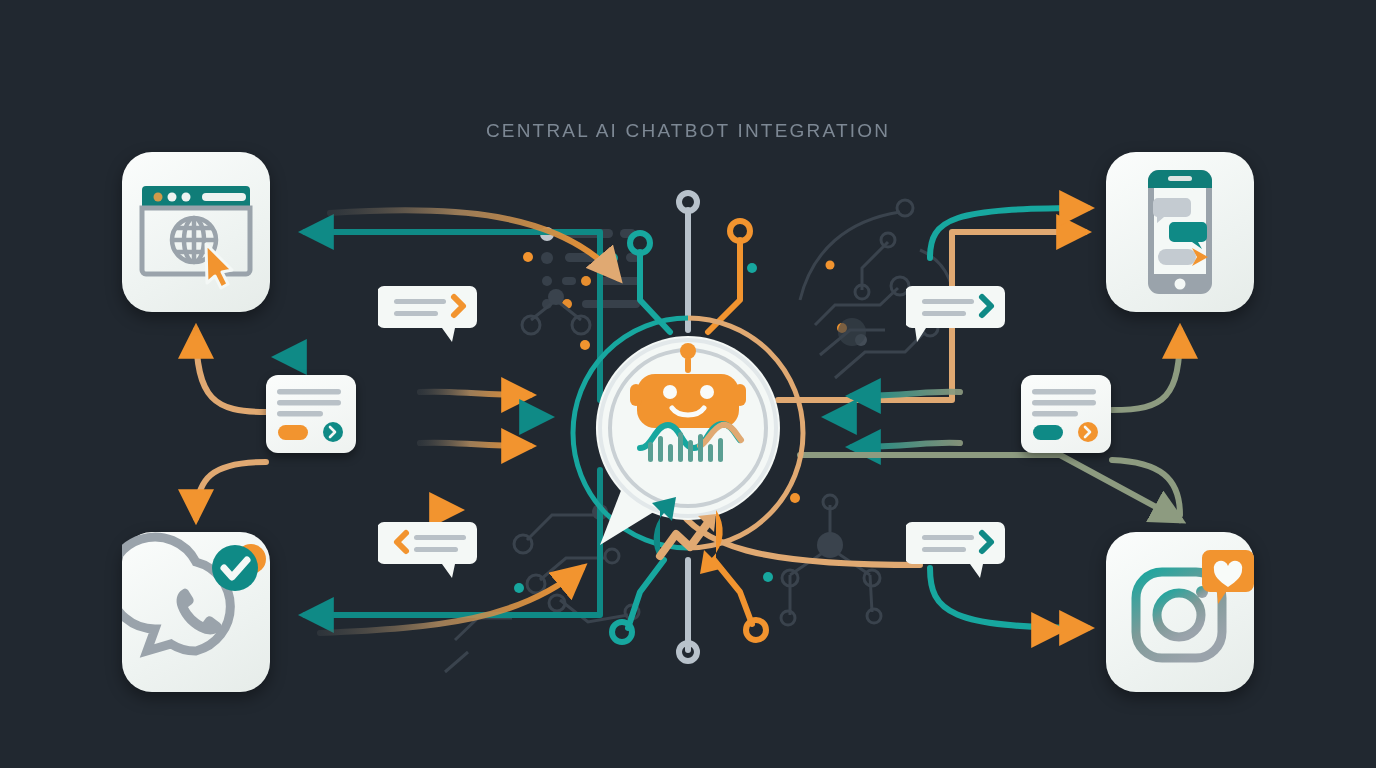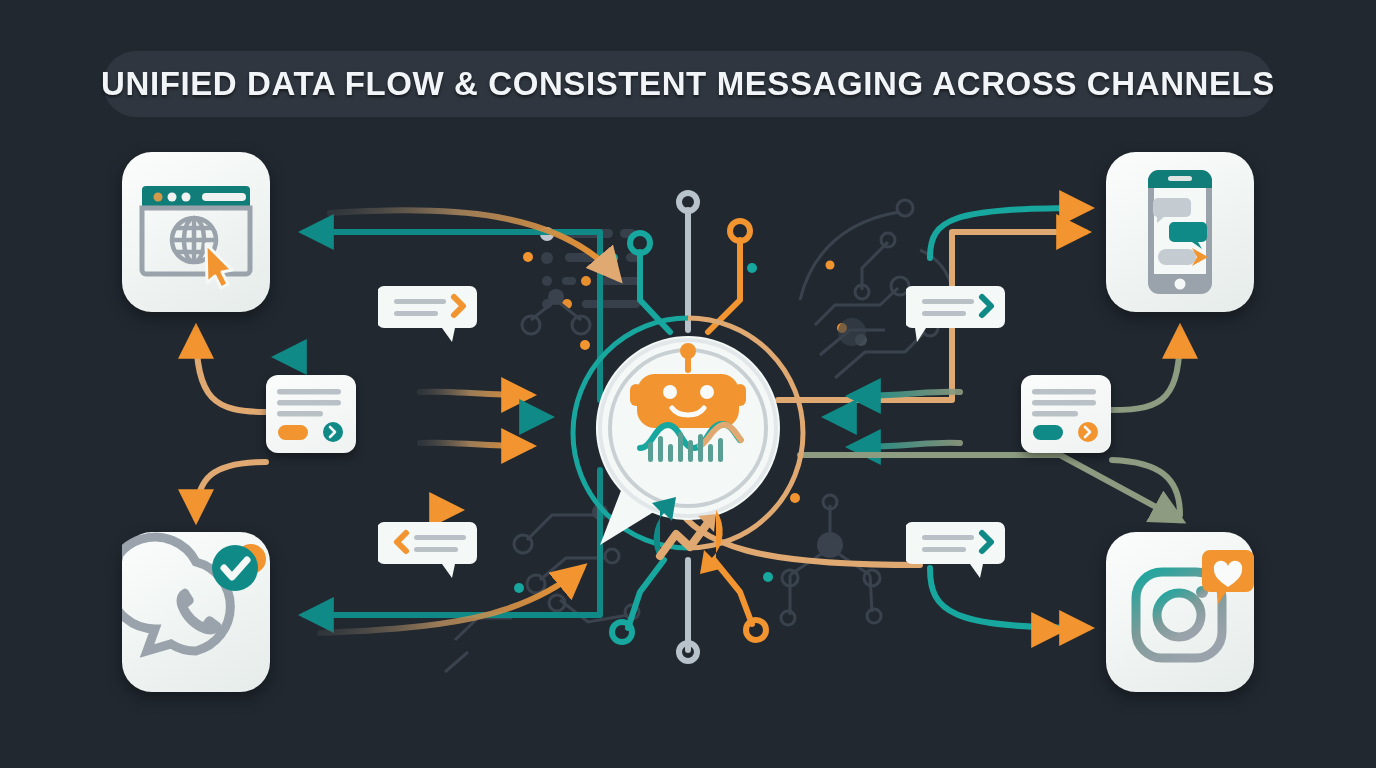--- a/index.html
+++ b/index.html
@@ -248,23 +248,21 @@
       <path d="M960 443 C930 441 910 447 852 447" stroke="url(#fadeSageR)" marker-end="url(#arrTeal)"></path>
 
       <path d="M800 455 L1060 455 L1180 520" stroke="#8d9b80" marker-end="url(#arrSage)"></path>
       <path d="M930 568 C930 612 950 628 1088 628" stroke="#17a79f" marker-end="url(#arrOrange)"></path>
       <path d="M930 630 L1060 630" stroke="url(#fadeTan)" marker-end="url(#arrOrange)"></path>
       <path d="M672 500 C700 548 760 565 920 565" stroke="#e0a972"></path>
       <path d="M1112 460 C1160 462 1180 478 1180 515" stroke="#8d9b80"></path>
     </g>
   </svg>
 
-  <div id="title-bar">
-    <div id="title-text">UNIFIED DATA FLOW &amp; CONSISTENT MESSAGING ACROSS CHANNELS</div>
-  </div>
+  <div id="subtitle-text">CENTRAL AI CHATBOT INTEGRATION</div>
 
   <div class="tile" id="tile-web">
     <svg viewBox="0 0 148 160">
       <path d="M24 34 h100 a4 4 0 0 1 4 4 v18 h-108 v-18 a4 4 0 0 1 4 -4 z" fill="#107d78"></path>
       <circle cx="36" cy="45" r="4.5" fill="#d09a4a"></circle>
       <circle cx="50" cy="45" r="4.5" fill="#eef3f1"></circle>
       <circle cx="64" cy="45" r="4.5" fill="#eef3f1"></circle>
       <rect x="80" y="41" width="44" height="8" rx="4" fill="#eef3f1"></rect>
       <path d="M20 56 h108 v62 a4 4 0 0 1 -4 4 h-100 a4 4 0 0 1 -4 -4 z" fill="none" stroke="#9aa3ab" stroke-width="5"></path>
       <g stroke="#9aa3ab" stroke-width="4.5" fill="none">

